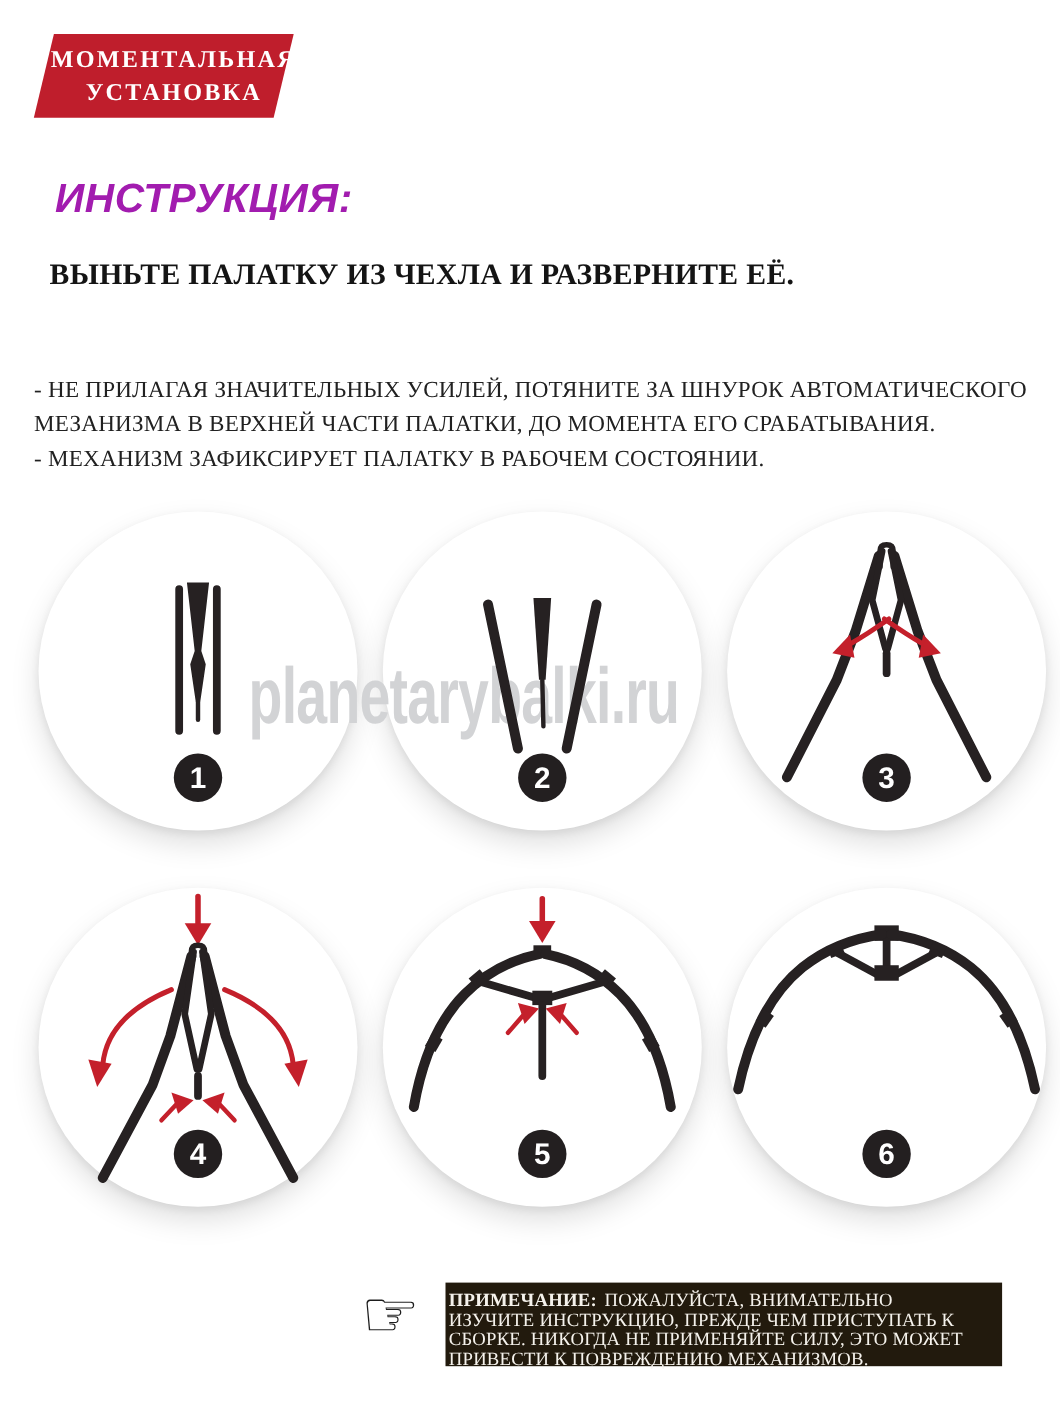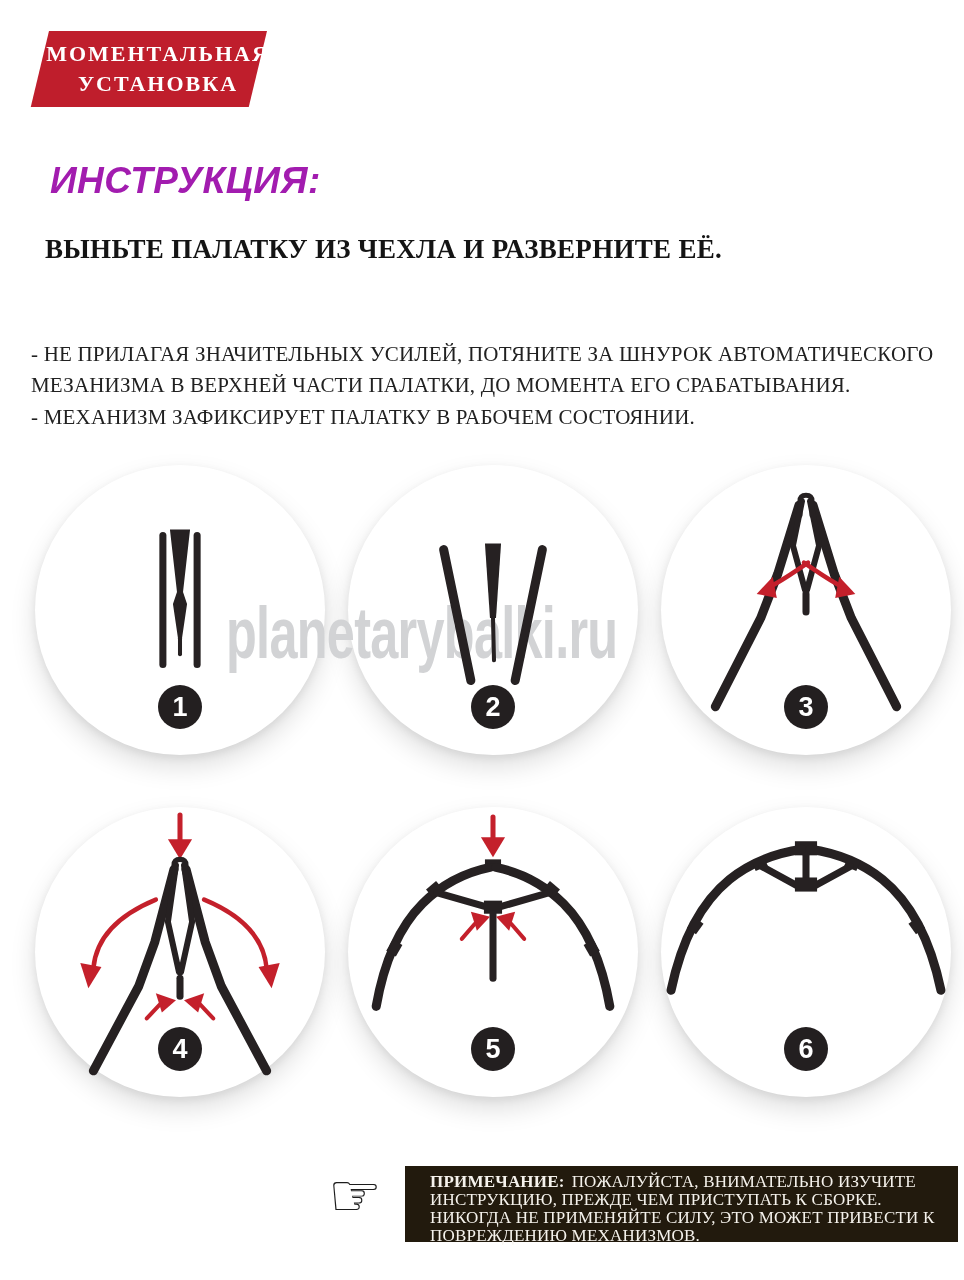--- a/index.html
+++ b/index.html
@@ -34,22 +34,22 @@
         display:flex;align-items:center;justify-content:center;}
 
   
   .watermark{position:absolute;left:226px;top:597px;z-index:2;line-height:72px;pointer-events:none;}
   .wm-inner{display:inline-block;font-family:"Liberation Sans",sans-serif;font-weight:bold;
         font-size:72px;color:#d2d3d5;transform:scaleX(.70);transform-origin:0 50%;letter-spacing:-1px;}
 
   
   .note-hand{position:absolute;left:328px;top:1160px;font-family:"DejaVu Sans",sans-serif;
         font-size:60px;line-height:70px;color:#1d1d1d;}
-  .note-box{position:absolute;left:405px;top:1166px;width:553px;height:76px;background:#221a0d;
-        color:#f5f2ec;box-sizing:border-box;padding:7px 20px 0 25px;font-size:17px;
+  .note-box{position:absolute;left:405px;top:1166px;width:506px;height:76px;background:#221a0d;
+        color:#f5f2ec;box-sizing:border-box;padding:7px 20px 0 3px;font-size:17px;
         line-height:18px;letter-spacing:.2px;}
   .note-label{font-weight:bold;margin-right:7px;}
 
   svg .ink{stroke:#262122;fill:none;stroke-linecap:round;stroke-linejoin:round;}
   svg .inkfill{fill:#262122;stroke:none;}
   svg .red{stroke:#c4202b;fill:none;stroke-linecap:round;}
   svg .redfill{fill:#c4202b;stroke:none;}
 </style>
 </head>
 <body>

